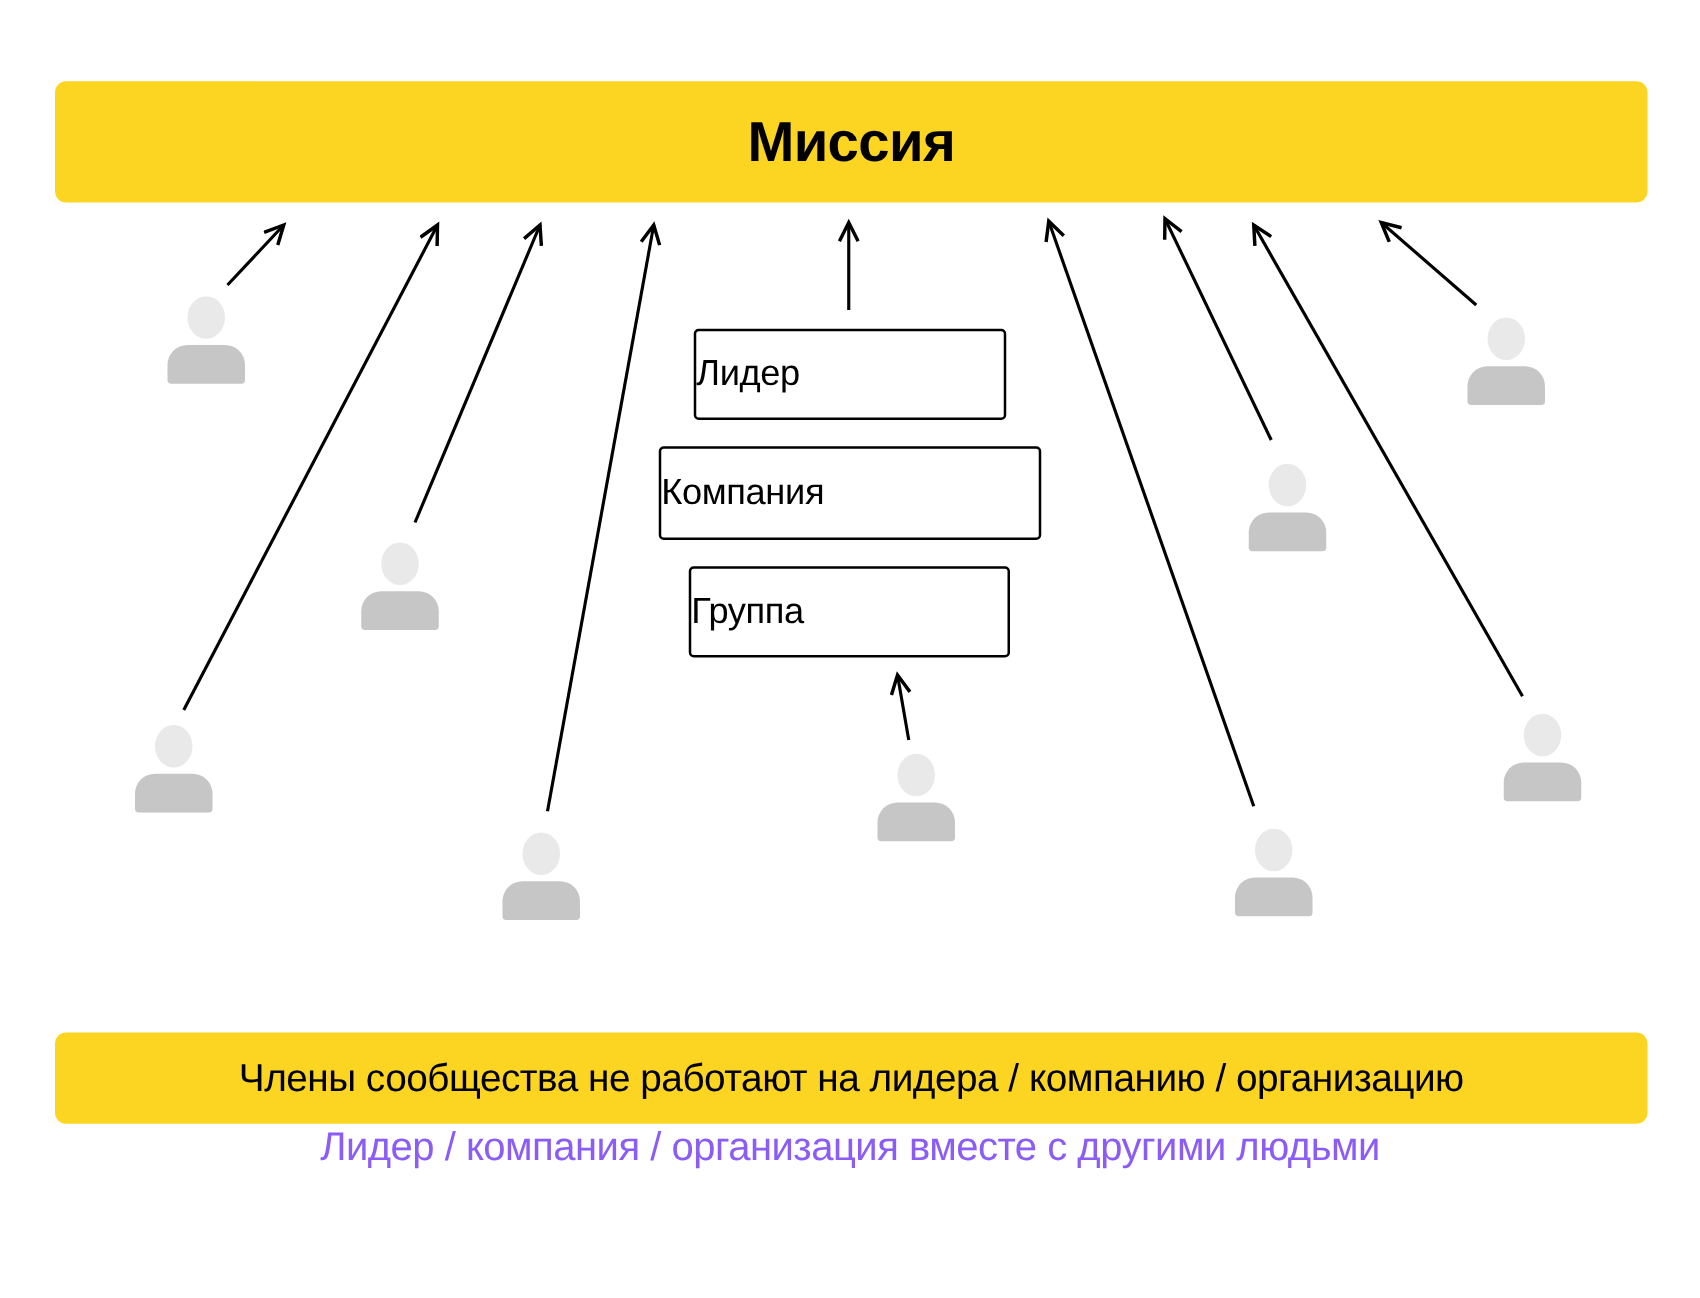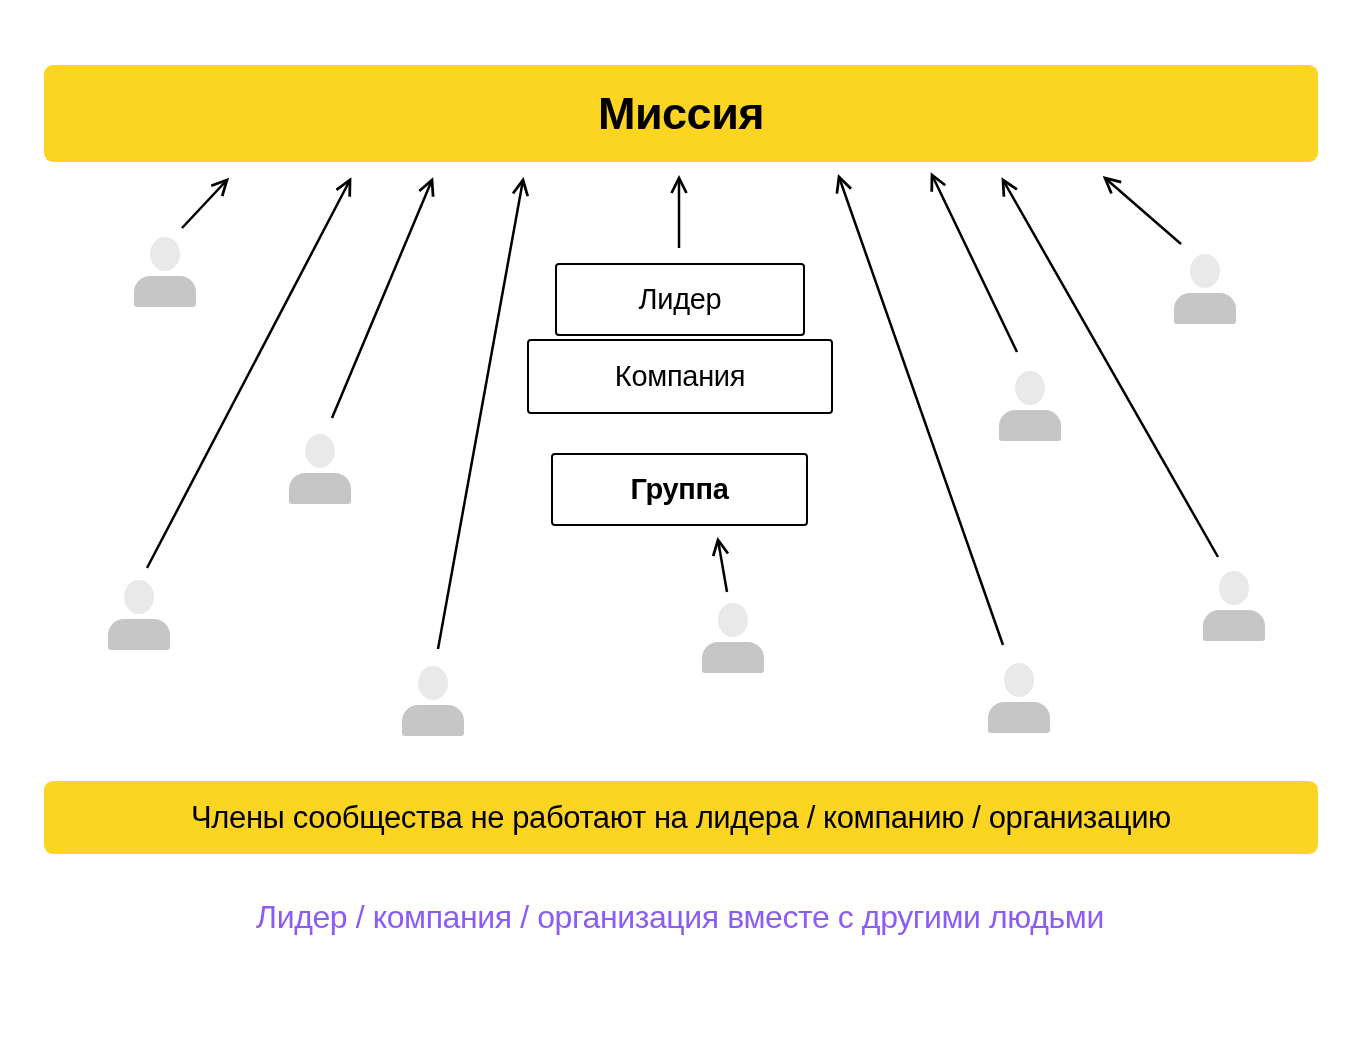--- a/index.html
+++ b/index.html
@@ -40,31 +40,30 @@
     font-weight: 500;
     letter-spacing: -0.4px;
   }
   .node-box {
     position: absolute;
     background: #FFFFFF;
     border: 2.5px solid #000000;
     border-radius: 4px;
     display: flex;
     align-items: center;
-    justify-content: center;
     font-size: 29px;
     font-weight: 400;
     color: #000000;
     letter-spacing: -0.3px;
     box-sizing: border-box;
     z-index: 3;
   }
   #box-leader   { left: 555px; top: 263px; width: 250px; height: 73px; }
-  #box-company  { left: 527px; top: 339px; width: 306px; height: 75px; }
-  #box-group    { left: 551px; top: 453px; width: 257px; height: 73px; font-weight: bold; }
+  #box-company  { left: 527px; top: 357px; width: 306px; height: 75px; }
+  #box-group    { left: 551px; top: 453px; width: 257px; height: 73px; }
   #arrow-layer {
     position: absolute;
     left: 0; top: 0;
     width: 1360px;
     height: 1038px;
     z-index: 2;
     pointer-events: none;
   }
   .person {
     position: absolute;
@@ -173,21 +172,21 @@
   <div class="node-box" id="box-leader">
     <span>Лидер</span>
   </div>
   <div class="node-box" id="box-company">
     <span>Компания</span>
   </div>
   <div class="node-box" id="box-group">
     <span>Группа</span>
   </div>
 
-  <div class="banner" id="banner-bottom" style="background: rgb(252, 212, 34);">
+  <div class="banner" id="banner-bottom" style="background: rgb(252, 212, 34); margin-top: 45px;">
     <span>Члены сообщества не работают на лидера / компанию / организацию</span>
   </div>
 
   <div id="caption">
     <div>Лидер / компания / организация вместе с другими людьми</div>
   </div>
 
 </div>
 
 </body></html>

